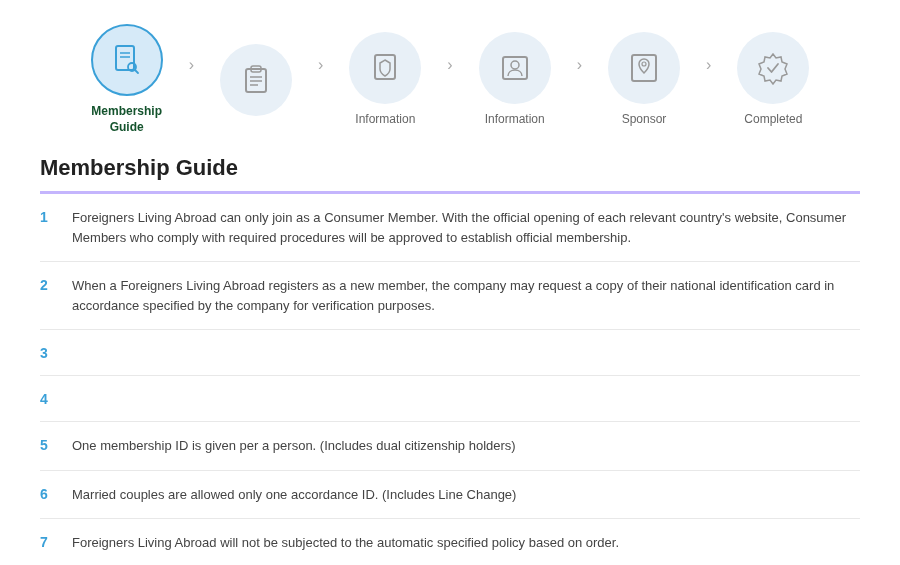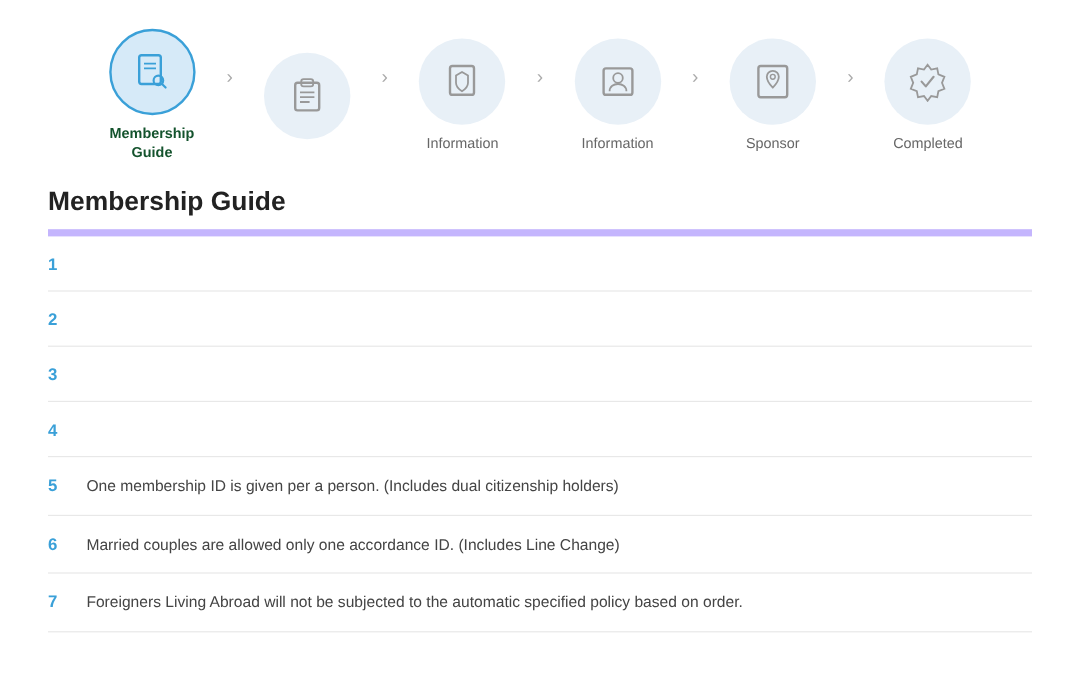--- a/index.html
+++ b/index.html
@@ -71,21 +71,21 @@
 
     
     .content-area {
       padding: 10px 40px 20px 40px;
     }
 
     .section-title {
       font-size: 22px;
       font-weight: bold;
       color: #222;
-      border-bottom: 6px solid #c4b5fd;
+      border-bottom: 3px solid #c4b5fd;
       padding-bottom: 10px;
       margin-bottom: 0;
     }
 
     .guide-list {
       list-style: none;
     }
 
     .guide-item {
       display: flex;
@@ -192,23 +192,25 @@
   </div>
 
 </div>
 
 <div class="content-area">
   <h2 class="section-title">Membership Guide</h2>
 
   <ul class="guide-list">
   <li class="guide-item">
         <span class="guide-num">1</span>
+        <span class="guide-text">Foreigners Living Abroad can only join as a Consumer Member. With the official opening of each relevant country's website, Consumer Members who comply with required procedures will be approved to establish official membership.</span>
       </li>
       <li class="guide-item">
         <span class="guide-num">2</span>
+        <span class="guide-text">When a Foreigners Living Abroad registers as a new member, the company may request a copy of their national identification card in accordance specified by the company for verification purposes.</span>
       </li>
       <li class="guide-item">
         <span class="guide-num">3</span>
       </li>
       <li class="guide-item">
         <span class="guide-num">4</span>
       </li>
       <li class="guide-item">
         <span class="guide-num">5</span>
         <span class="guide-text">One membership ID is given per a person. (Includes dual citizenship holders)</span>

